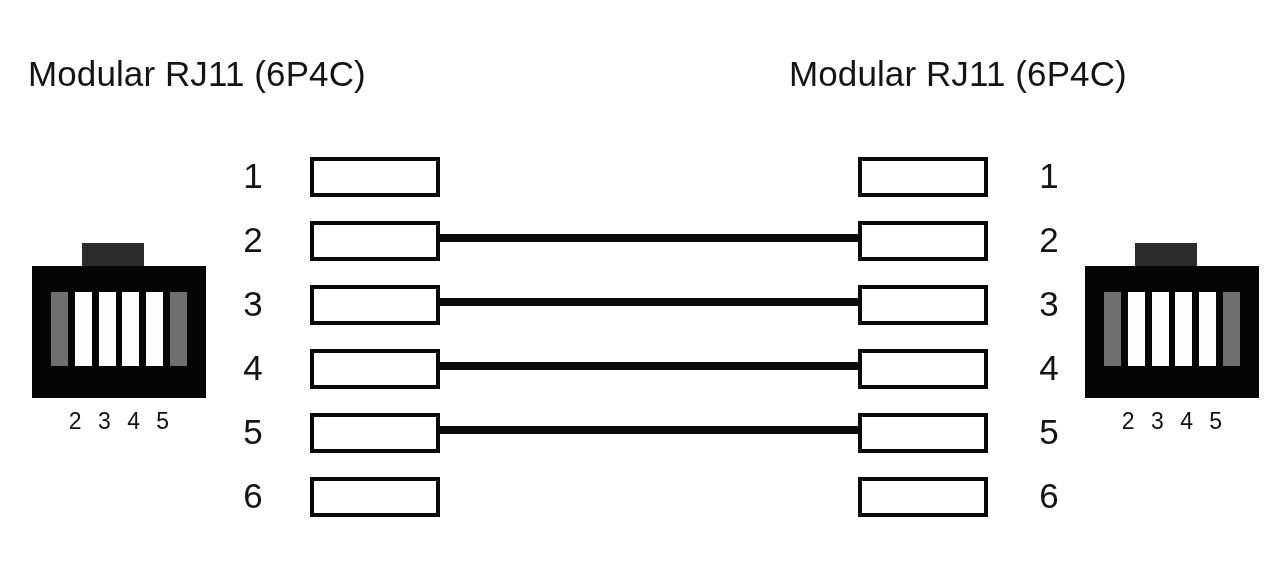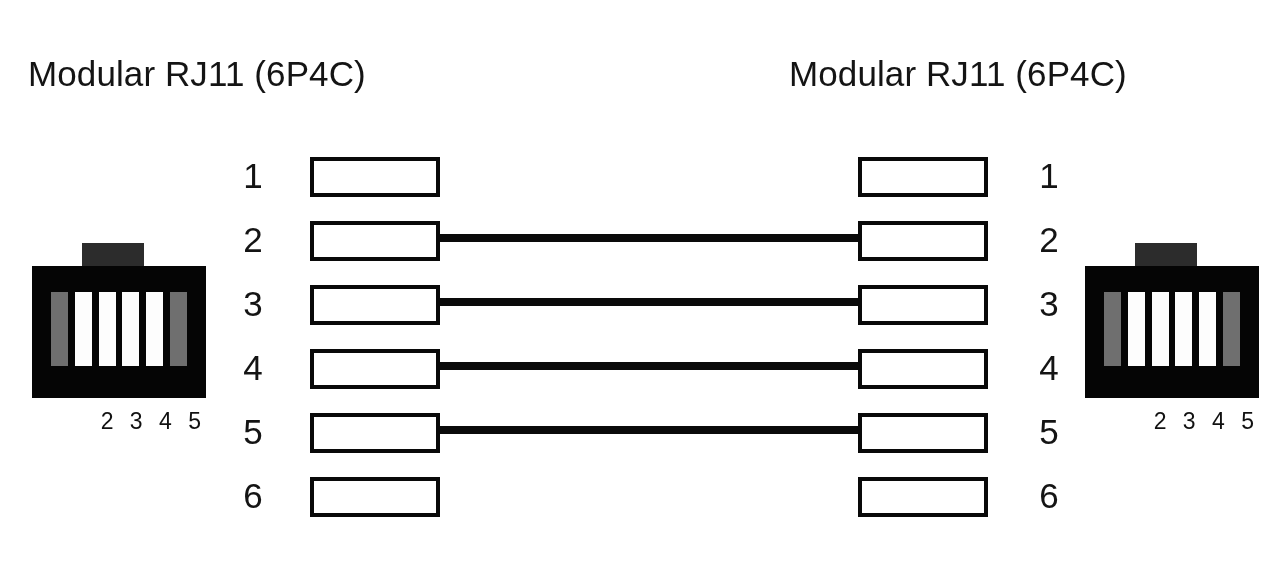--- a/index.html
+++ b/index.html
@@ -74,21 +74,21 @@
     height: 74px;
   }
   .slot.white { background: #fdfdfd; }
   .slot.gray  { background: #6f6f6f; }
 
   .conn-labels {
     position: absolute;
     left: 0;
     top: 165px;
     width: 174px;
-    text-align: right;
+    text-align: center;
     font-size: 23px;
     line-height: 26px;
     color: #111111;
     letter-spacing: 5px;
     padding-left: 5px;
     box-sizing: border-box;
     white-space: nowrap;
   }
 
   

